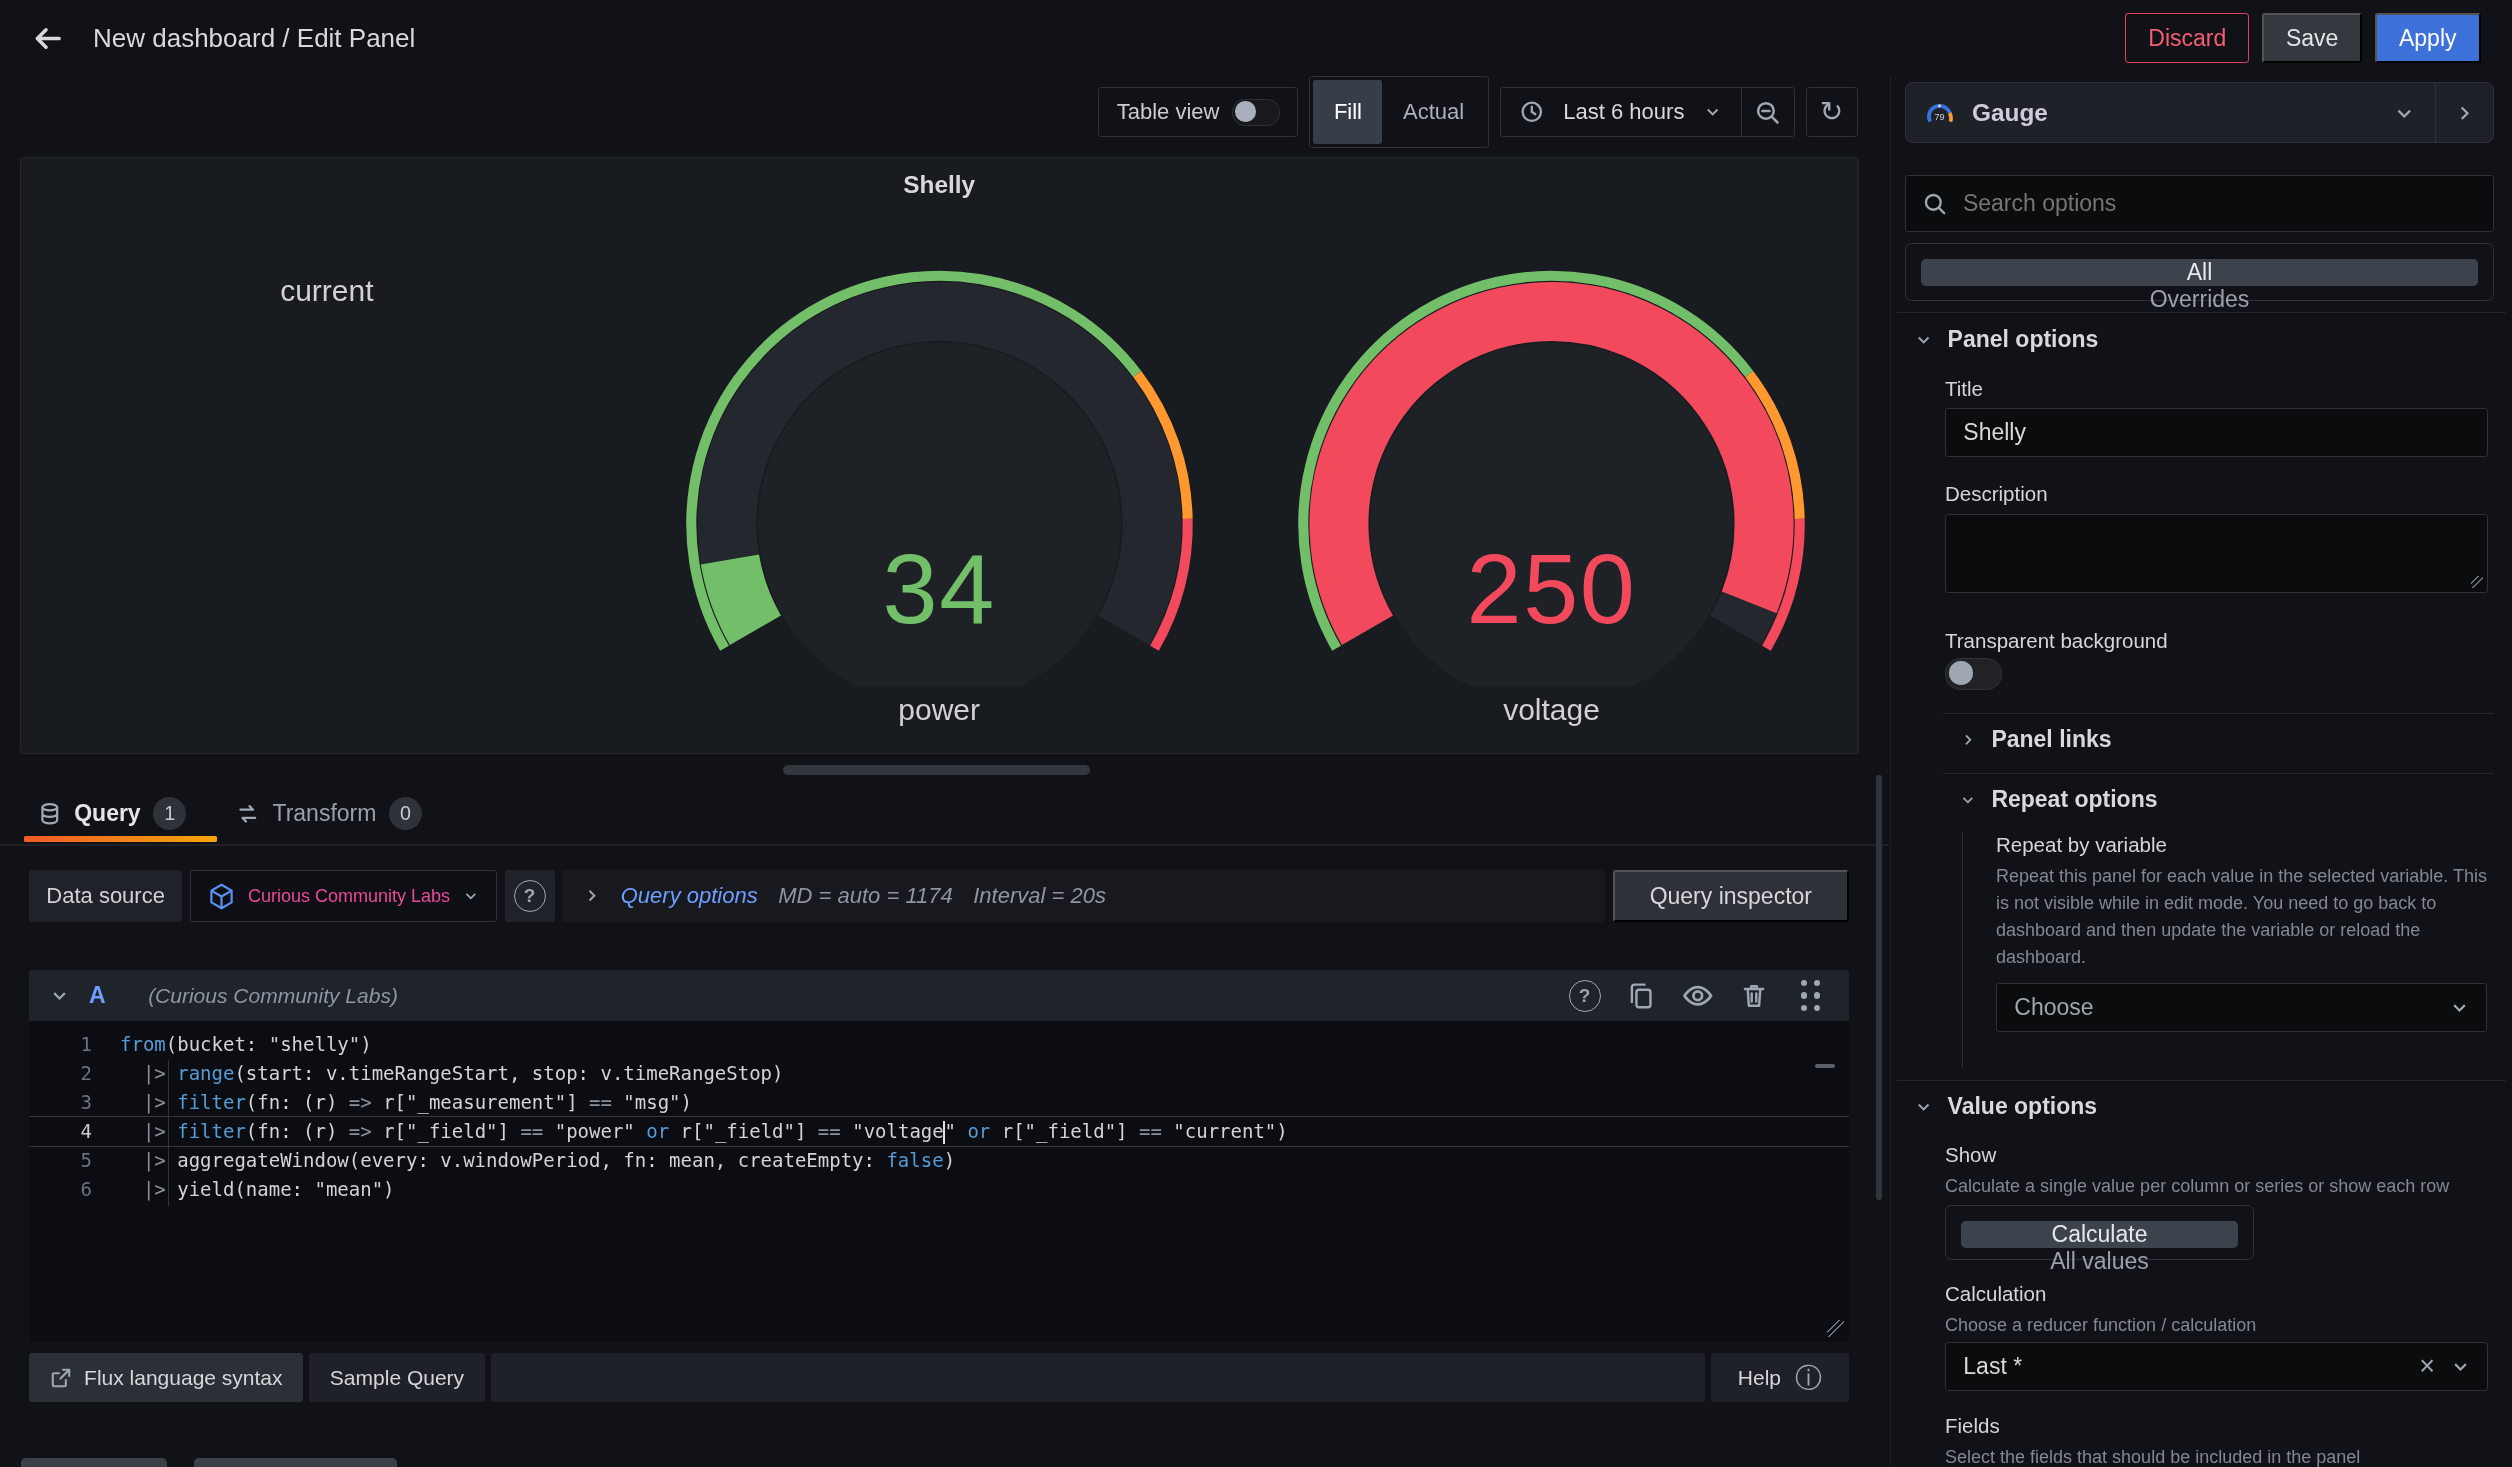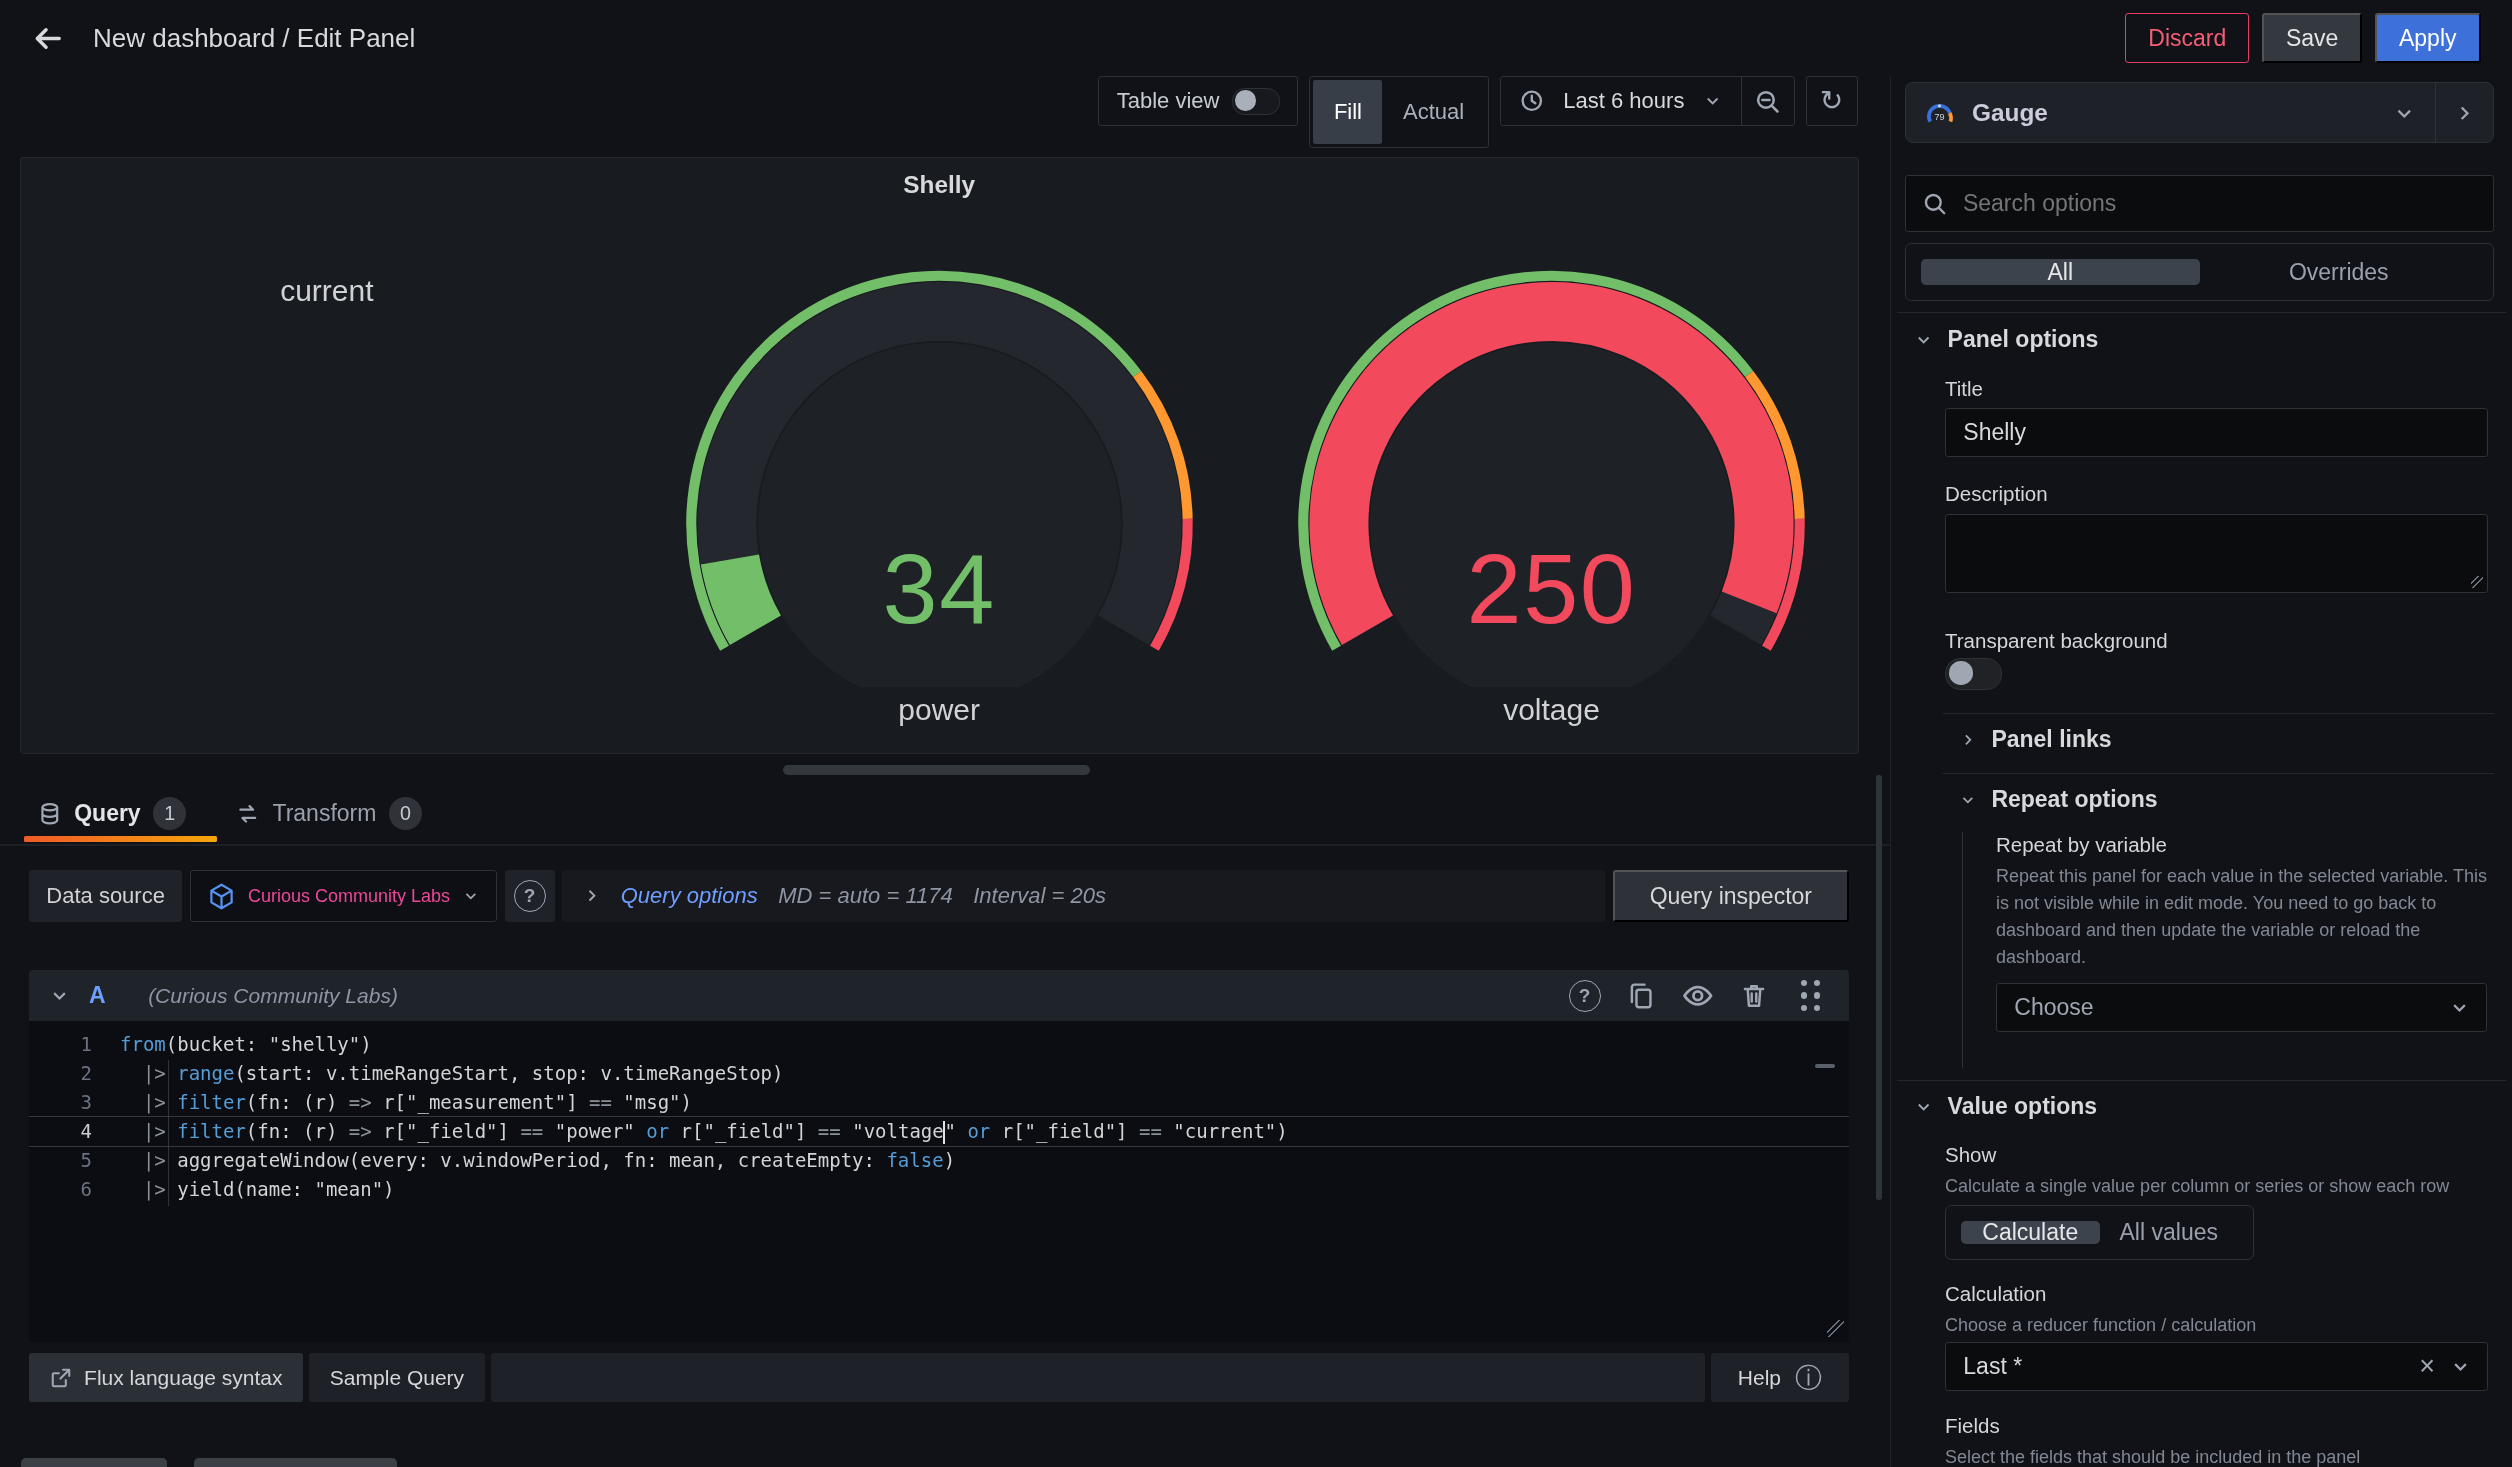--- a/index.html
+++ b/index.html
@@ -11,21 +11,21 @@
   svg{display:block;}
   
   #topbar{position:absolute;left:0;top:0;width:2512px;height:76px;display:flex;align-items:center;padding:0 31.5px 0 30px;box-sizing:border-box;}
   #breadcrumb{font-size:26px;font-weight:500;color:#d8d9da;margin-left:28px;}
   #topbar .spacer{flex:1;}
   .tb-btn{height:50px;border-radius:3.1px;font-size:23px;font-weight:500;display:flex;align-items:center;padding:0 22px;box-sizing:border-box;cursor:pointer;}
   .btn-discard{border:1.6px solid #e5415e;color:#f55e75;background:transparent;}
   .btn-save{background:#34383f;color:#e4e5e9;margin-left:12.6px;}
   .btn-apply{background:#3d71d9;color:#ffffff;margin-left:12.6px;}
   
-  #toolbar{position:absolute;left:0;top:76px;width:1889px;height:72px;display:flex;justify-content:flex-end;gap:11px;padding-right:31.5px;box-sizing:border-box;}
+  #toolbar{position:absolute;left:0;top:76px;width:1889px;height:72px;display:flex;justify-content:flex-end;align-items:center;gap:11px;padding-right:31.5px;box-sizing:border-box;}
   .tool-box{height:50px;border:0.8px solid #2c3235;border-radius:3.1px;display:flex;align-items:center;box-sizing:border-box;background:transparent;}
   .tool-label{font-size:22px;color:#c7ccd1;}
   .toggle-sm{width:46px;height:25px;border-radius:12.6px;background:#17191e;border:0.8px solid #2c3235;position:relative;margin-left:12.6px;}
   .toggle-sm::after{content:'';position:absolute;left:2.4px;top:1.6px;width:20.5px;height:20.5px;border-radius:50%;background:#aab0bb;}
   .seg{display:flex;align-items:center;height:100%;padding:3.1px;box-sizing:border-box;}
   .seg .opt{height:100%;display:flex;align-items:center;padding:0 20.5px;font-size:22px;color:#aab0bb;border-radius:2.4px;cursor:pointer;}
   .seg .opt.active{background:#383e47;color:#ffffff;font-weight:500;}
   .vdiv{width:0.8px;height:100%;background:#2c3235;}
   
   #viz-panel{position:absolute;left:19.7px;top:157px;width:1839px;height:597px;background:#181b1f;border:0.8px solid #24272e;border-radius:3.1px;box-sizing:border-box;}
@@ -89,21 +89,21 @@
   
   #sidebar{position:absolute;left:1890px;top:76px;width:622px;height:1391px;border-left:1.6px solid #1e2126;box-sizing:border-box;}
   .sb-input{background:#0b0c0e;border:0.8px solid #2c3235;border-radius:3.1px;box-sizing:border-box;color:#d8d9da;font-size:23px;font-family:"Liberation Sans",sans-serif;}
   .sb-label{font-size:20.5px;font-weight:500;color:#d5d6da;}
   .sb-desc{font-size:18px;color:#818894;line-height:27px;}
   .sec-head{display:flex;align-items:center;gap:15.7px;font-size:23px;font-weight:600;color:#d8d9da;cursor:pointer;}
   .sb-hr{position:absolute;height:0.8px;background:#24272e;}
   .fake-select{background:#0b0c0e;border:0.8px solid #2c3235;border-radius:3.1px;display:flex;align-items:center;box-sizing:border-box;padding:0 17.3px;cursor:pointer;font-size:23px;}
   .toggle-lg{width:55px;height:30px;border-radius:15px;background:#202226;border:0.8px solid #2c3235;position:relative;cursor:pointer;}
   .toggle-lg::after{content:'';position:absolute;left:3.1px;top:2.4px;width:23.6px;height:23.6px;border-radius:50%;background:#9fa7b3;}
-  .seg2{border:0.8px solid #2c3235;border-radius:6.3px;background:#111217;display:flex;padding:15px;box-sizing:border-box;}
+  .seg2{border:0.8px solid #2c3235;border-radius:6.3px;background:#111217;display:flex;padding:15px;box-sizing:border-box;flex-direction:column;}
   .seg2 .opt{flex:1;display:flex;align-items:center;justify-content:center;font-size:23px;color:#9aa0ac;border-radius:4.7px;cursor:pointer;}
   .seg2 .opt.active{background:#3d434c;color:#e6e7ea;font-weight:500;}
   .ta-resize{position:absolute;right:3.9px;bottom:3.9px;width:12.6px;height:12.6px;
      background:linear-gradient(135deg,transparent 0 4.7px,#6b7280 4.7px 6.3px,transparent 6.3px 8.7px,#6b7280 8.7px 10.2px,transparent 10.2px);}
 </style>
 </head>
 <body>
 
 <div id="app">
 

